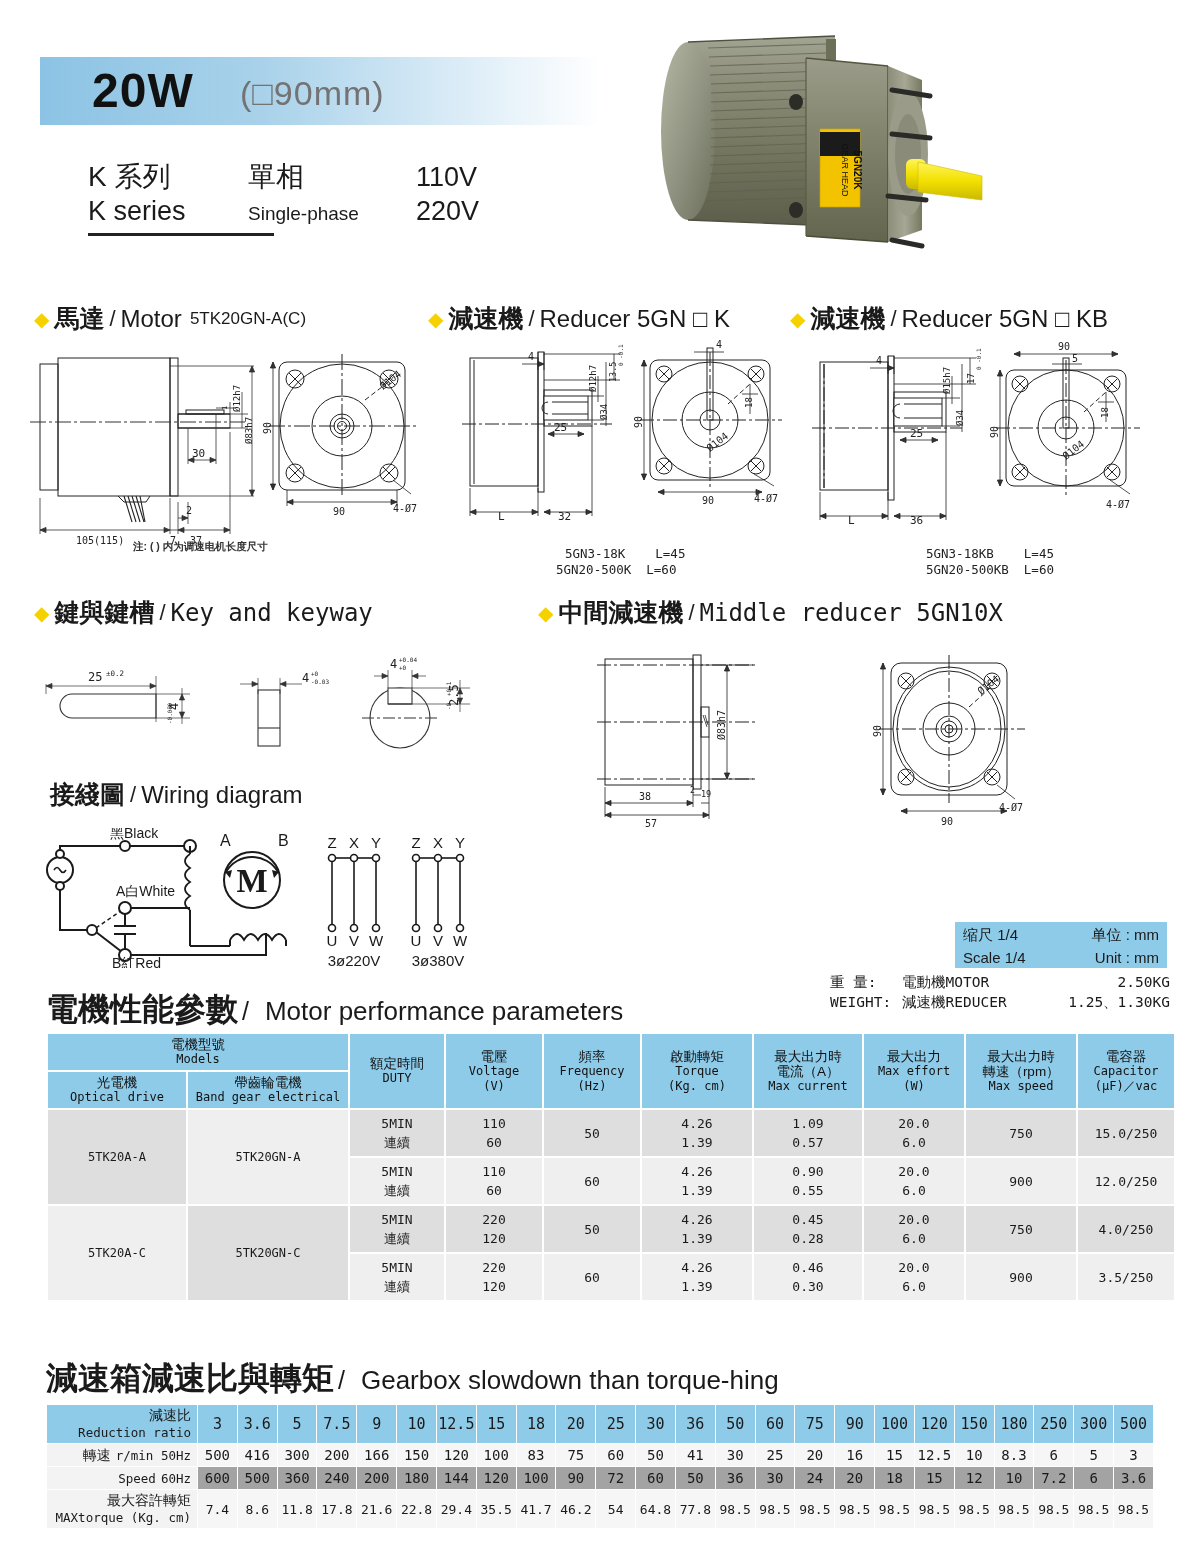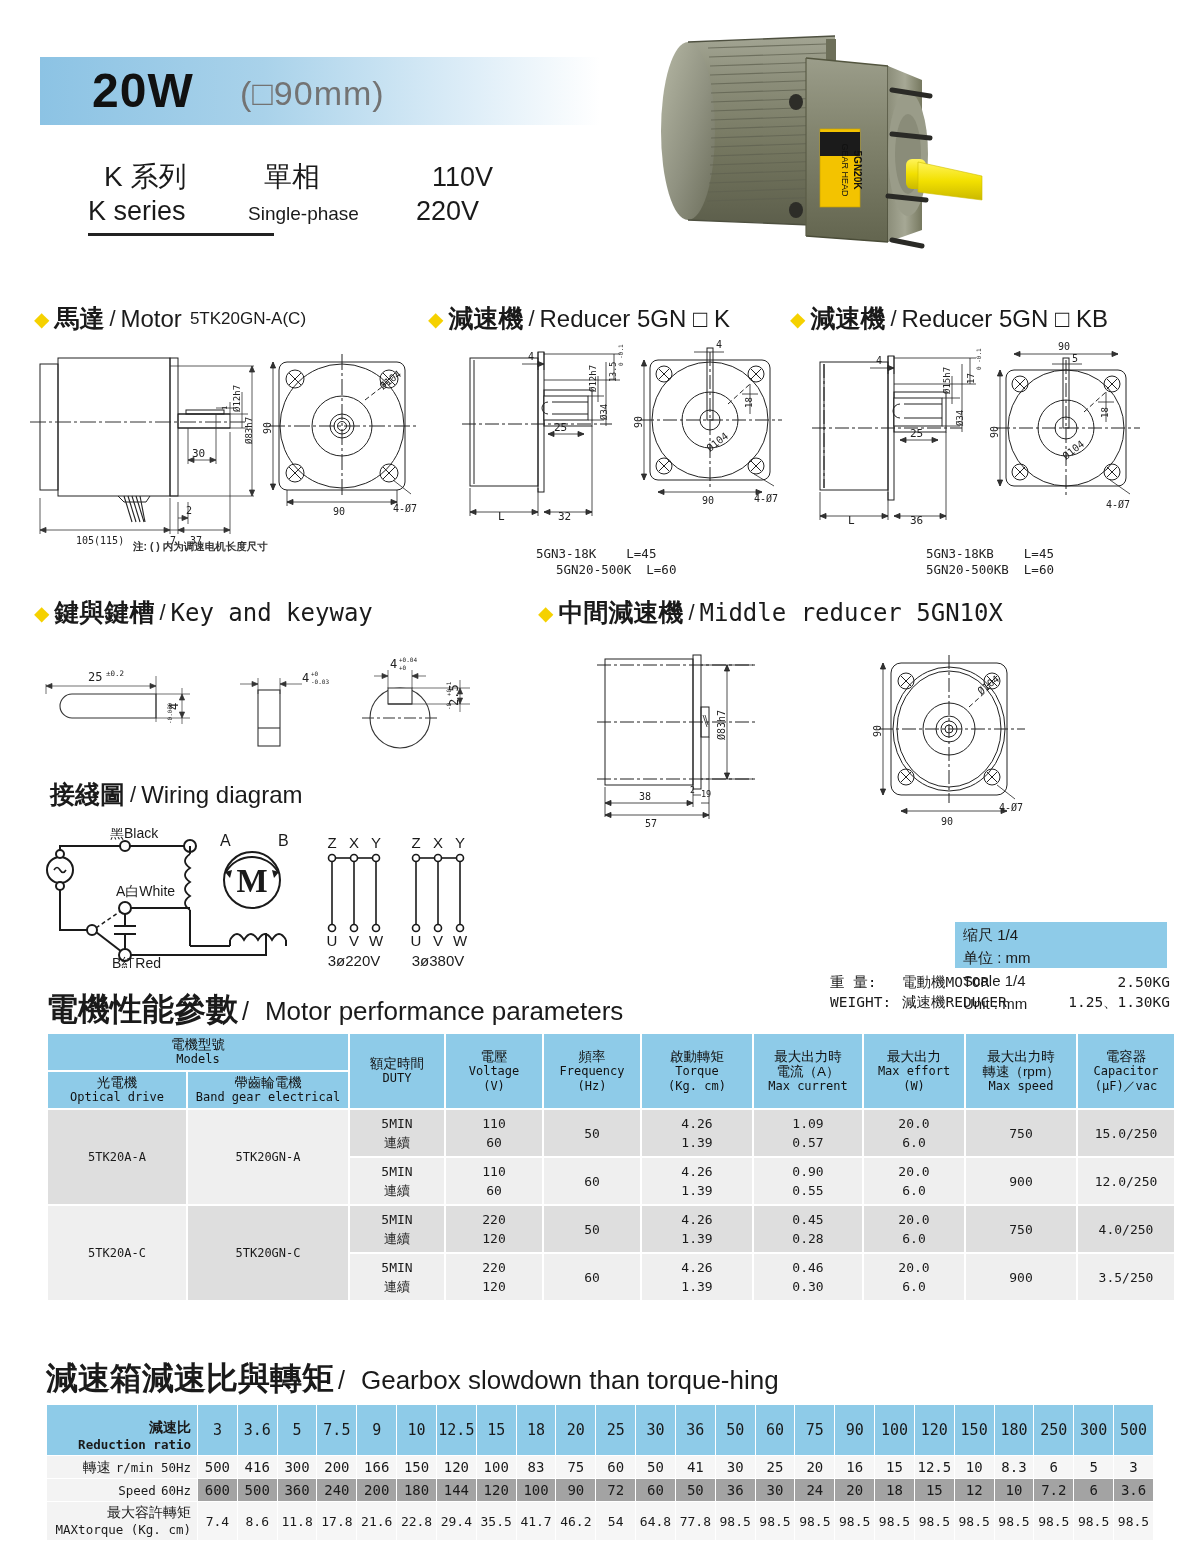--- a/index.html
+++ b/index.html
@@ -22,21 +22,21 @@
     position:absolute; left:92px; top:58px;
     font-size:48px; font-weight:bold; letter-spacing:1px; line-height:66px;
     color:#111;
   }
   #title-sub {
     position:absolute; left:240px; top:64px;
     font-size:34px; line-height:58px; color:#737373; letter-spacing:1px;
   }
   #series-block { position:absolute; left:88px; top:160px; width:520px; }
   .series-row { display:flex; align-items:baseline; }
-  .sr-cjk { width:160px; font-size:28px; line-height:34px;margin-left:16px; }
+  .sr-cjk { width:160px; font-size:28px; line-height:34px; }
   .sr-en  { width:160px; font-size:27px; line-height:34px; }
   .ph-cjk { width:168px; font-size:28px; line-height:34px; }
   .ph-en  { width:168px; font-size:19px; line-height:34px; }
   .v-big  { font-size:27px; line-height:34px; }
   #k-underline {
     position:absolute; left:88px; top:233px; width:186px; height:3px; background:#222;
   }
 
   
   #motor-photo {
@@ -57,21 +57,21 @@
   .cap { position:absolute; font-family:"DejaVu Sans Mono","Liberation Mono",monospace;
          font-size:12.5px; white-space:pre; color:#222; letter-spacing:0px; }
   .note { position:absolute; font-size:10.5px; font-weight:bold; color:#333; white-space:nowrap;}
 
   
   #scale-box {
     position:absolute; left:955px; top:922px; width:212px; height:46px;
     background:#8ecbe8;
     font-size:15px; line-height:23px; padding:1px 8px 0 8px;
   }
-  #scale-box div { display:flex; justify-content:space-between;flex-direction:column; }
+  #scale-box div { display:flex; justify-content:space-between; }
   #scale-box span { white-space:nowrap; }
   #weight-box {
     position:absolute; left:830px; top:972px; width:340px;
     font-size:14.5px; line-height:20px; font-family:"DejaVu Sans Mono","Liberation Mono",monospace;
     white-space:nowrap;
   }
 
   
   .tbl-title { position:absolute; display:flex; align-items:baseline; white-space:nowrap; }
   .tt-cjk { font-size:32px; font-weight:bold; }
@@ -105,22 +105,22 @@
     position:absolute; left:46px; top:1404px; width:1108px;
     border-collapse:separate; border-spacing:1px;
     table-layout:fixed;
   }
   #gear-table th.rh {
     background:#8ecbe8; text-align:center; font-weight:normal;
     font-family:"DejaVu Sans Mono","Liberation Mono",monospace;
     font-size:15px; padding:3px 1px;
   }
   #gear-table th.lh {
-    background:#8ecbe8; text-align:right; font-weight:bold;
-    padding:14px 6px 2px 4px; line-height:17px;
+    background:#8ecbe8; text-align:right; font-weight:normal;
+    padding:2px 6px 2px 4px; line-height:17px;
   }
   #gear-table th.lh2 { background:#f3f3f3; text-align:right; padding:2px 6px 2px 4px; font-weight:normal; line-height:17px;}
   #gear-table th.lh .c1 { font-size:14px; }
   #gear-table th.lh .c2 { font-family:"DejaVu Sans Mono","Liberation Mono",monospace; font-size:12.5px; }
   #gear-table th.lh2 .c1 { font-size:14px; }
   #gear-table th.lh2 .c2 { font-family:"DejaVu Sans Mono","Liberation Mono",monospace; font-size:12.5px; }
   #gear-table td {
     text-align:center; font-family:"DejaVu Sans Mono","Liberation Mono",monospace;
     font-size:14px; padding:3px 0; background:#f6f6f6;
   }
@@ -477,21 +477,21 @@
     <g font-family="'DejaVu Sans Mono',monospace" font-size="10" fill="#222">
       <text transform="translate(4,80) rotate(-90)">90</text>
       <text x="64" y="156">90</text>
       <text x="78" y="0">4</text>
       <text transform="translate(114,60) rotate(-90)" font-size="9">18</text>
       <text transform="translate(72,104) rotate(-38)" font-size="10">Ø104</text>
       <text x="116" y="154" font-size="10">4-Ø7</text>
     </g>
   </g>
 </svg>
-<div class="cap" style="left:536px; top:546px;">5GN3-18K    L=45</div>
+<div class="cap" style="left:565px; top:546px;">5GN3-18K    L=45</div>
 <div class="cap" style="left:556px; top:562px;">5GN20-500K  L=60</div>
 
 <svg class="dwg" style="left:812px; top:340px;" width="360" height="200" viewBox="0 0 360 200">
   <g stroke="#222" fill="none" stroke-width="1">
     <rect x="8" y="22" width="68" height="128"></rect>
     <line x1="12" y1="24" x2="12" y2="148"></line>
     <rect x="76" y="16" width="6" height="144"></rect>
     <rect x="82" y="52" width="52" height="40"></rect>
     <rect x="82" y="58" width="48" height="28" fill="#fff"></rect>
     <line x1="92" y1="64" x2="130" y2="64"></line>

